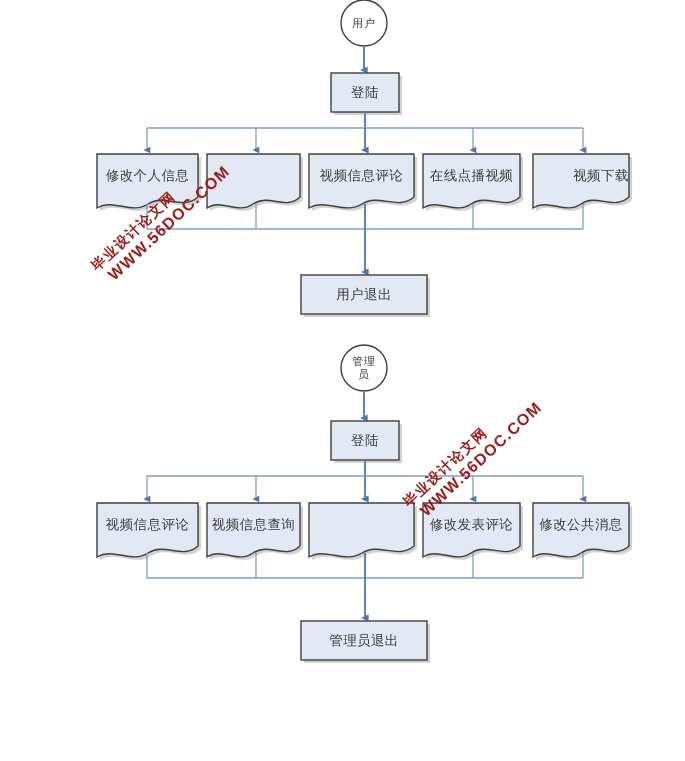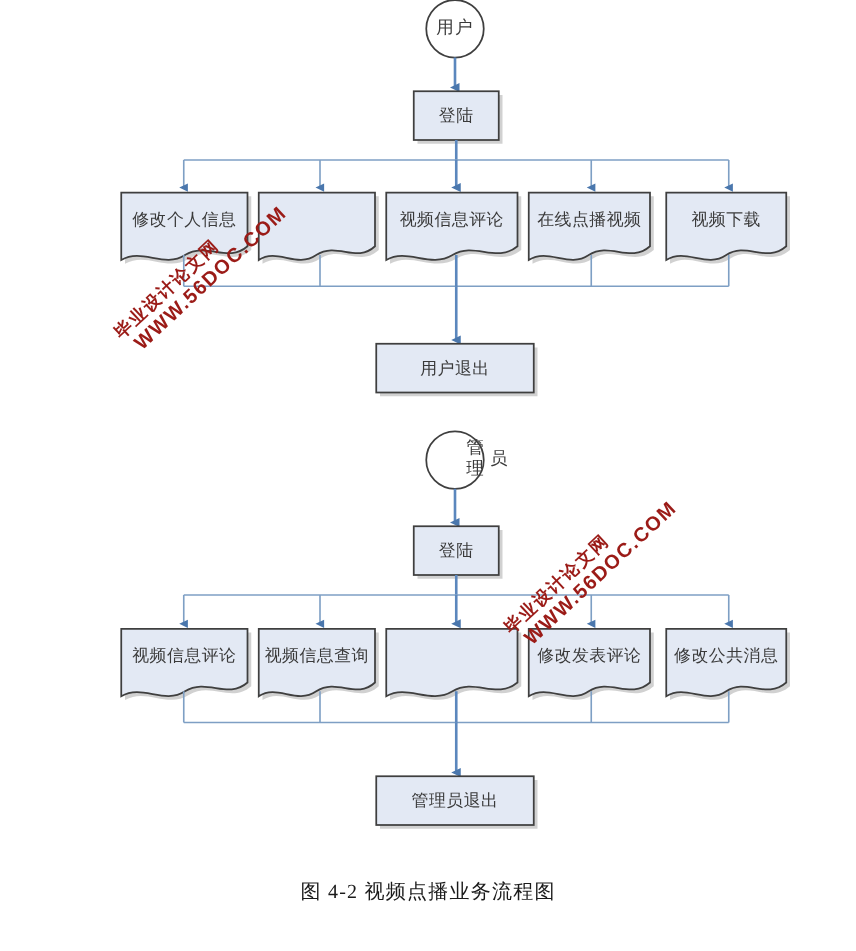--- a/index.html
+++ b/index.html
@@ -18,21 +18,21 @@
     text-align:center;
     font-family:"Liberation Serif","DejaVu Serif",serif;
     font-size:13.5px;
     color:#3a3a3a;
     line-height:1.18;
     letter-spacing:0.4px;
     white-space:nowrap;
     pointer-events:none;
   }
   .node-label.wrap{white-space:normal;}
-  .circle-label{font-size:14px;letter-spacing:1px;}
+  .circle-label{font-size:11px;letter-spacing:1px;}
 
   
   #caption{
     position:absolute;left:0;top:703px;width:685px;
     text-align:center;
     font-family:"Liberation Serif","DejaVu Serif",serif;
     font-size:16px;color:#1a1a1a;letter-spacing:1px;
   }
 
   
@@ -162,25 +162,25 @@
     <rect x="301" y="621" width="126" height="39" fill="#e3e9f4" stroke="#3f3f3f" stroke-width="1.4"></rect>
   </svg>
 
   <div class="node-label circle-label" style="left:341px;top:10px;width:46px;height:26px;">用户</div>
 
   <div class="node-label" style="left:331px;top:73px;width:68px;height:39px;">登陆</div>
 
   <div class="node-label" style="left:97px;top:154px;width:101px;height:44px;">修改个人信息</div>
   <div class="node-label" style="left:309px;top:154px;width:105px;height:44px;">视频信息评论</div>
   <div class="node-label" style="left:423px;top:154px;width:97px;height:44px;">在线点播视频</div>
-  <div class="node-label" style="left:533px;top:154px;width:96px;height:44px;">视频下载</div>
+  <div class="node-label" style="left:533px;top:154px;width:96px;height:44px;padding-left:20px;">视频下载</div>
 
   <div class="node-label" style="left:301px;top:275px;width:126px;height:39px;">用户退出</div>
 
-  <div class="node-label circle-label wrap" style="left:345px;top:350px;width:38px;height:36px;flex-direction:row;margin-left:24px;">
+  <div class="node-label circle-label wrap" style="left:345px;top:350px;width:38px;height:36px;flex-direction:column;">
     <span>管理</span>
     <span>员</span>
   </div>
 
   <div class="node-label" style="left:331px;top:421px;width:68px;height:39px;">登陆</div>
 
   <div class="node-label" style="left:97px;top:503px;width:101px;height:44px;">视频信息评论</div>
   <div class="node-label" style="left:207px;top:503px;width:93px;height:44px;">视频信息查询</div>
   <div class="node-label" style="left:423px;top:503px;width:97px;height:44px;">修改发表评论</div>
   <div class="node-label" style="left:533px;top:503px;width:96px;height:44px;">修改公共消息</div>
@@ -189,15 +189,14 @@
 
   <div class="wm-block" style="left:88px;top:262px;transform:rotate(-43deg);">
     <span class="watermark wm-line1">毕业设计论文网</span>
     <span class="watermark wm-line2">WWW.56DOC.COM</span>
   </div>
   <div class="wm-block" style="left:400px;top:498px;transform:rotate(-43deg);">
     <span class="watermark wm-line1">毕业设计论文网</span>
     <span class="watermark wm-line2">WWW.56DOC.COM</span>
   </div>
 
-  <div id="caption">图 4-2  视频点播业务流程图</div>
 
 </div>
 
 </body></html>

